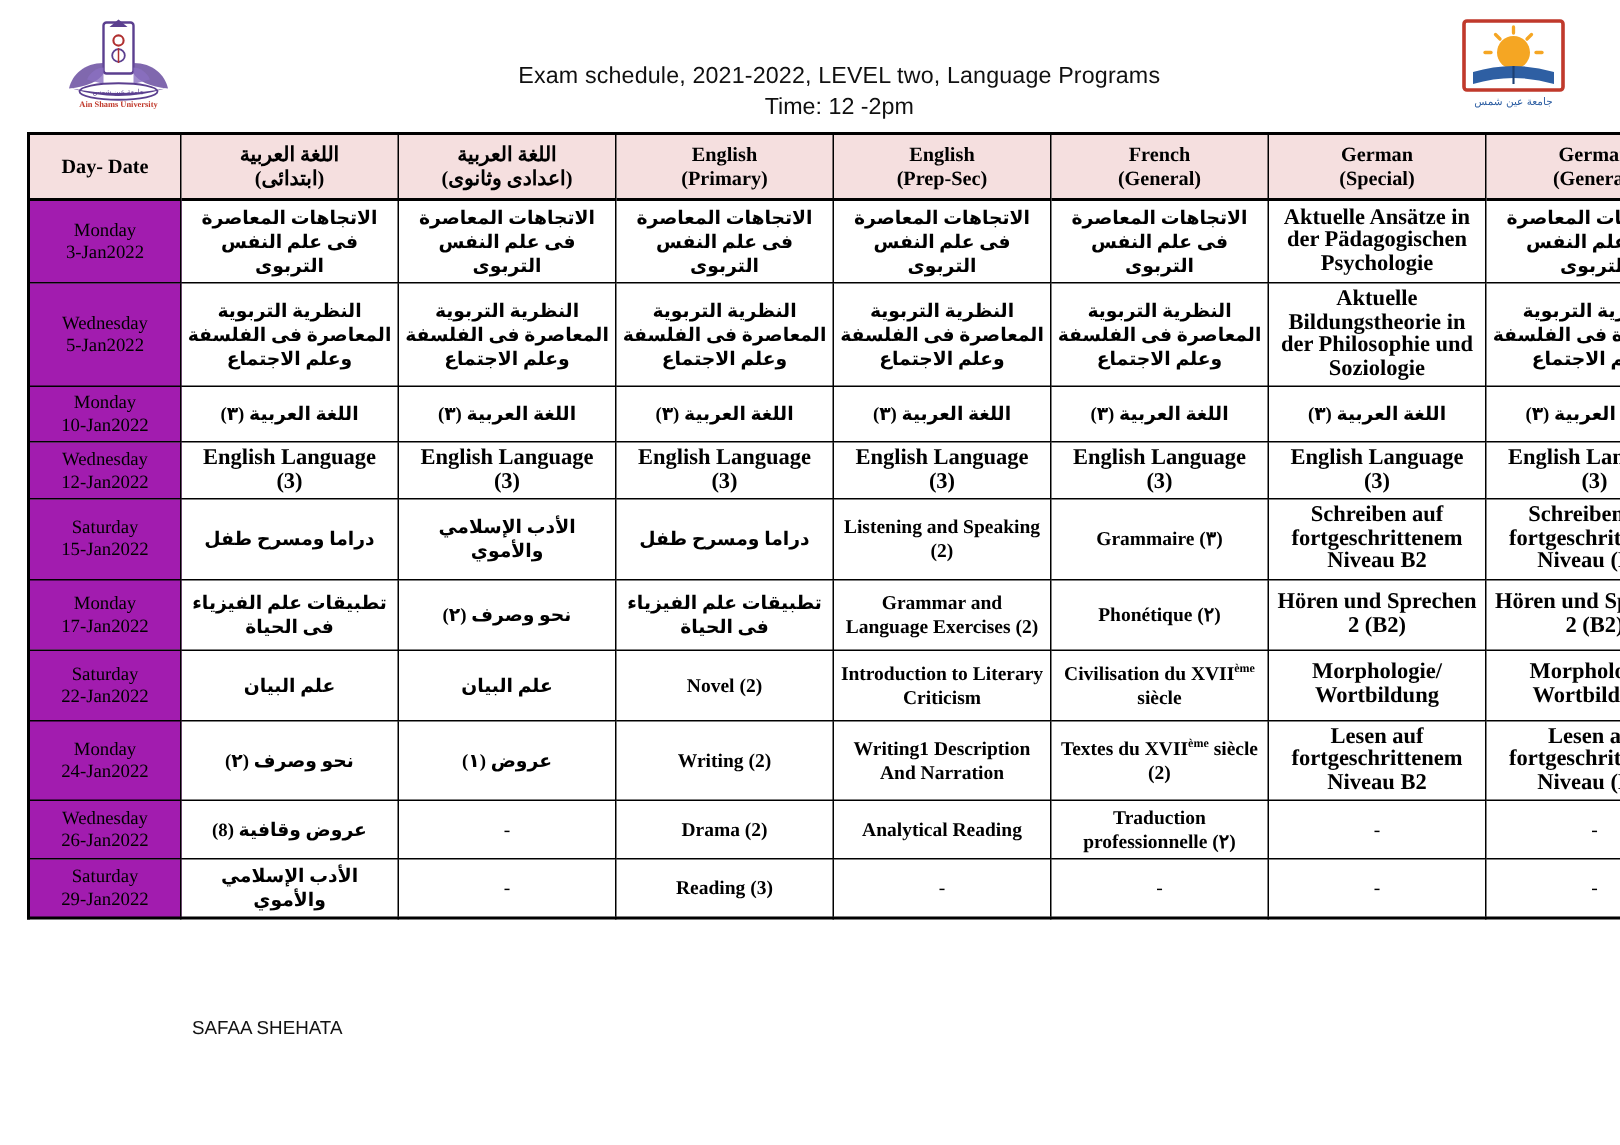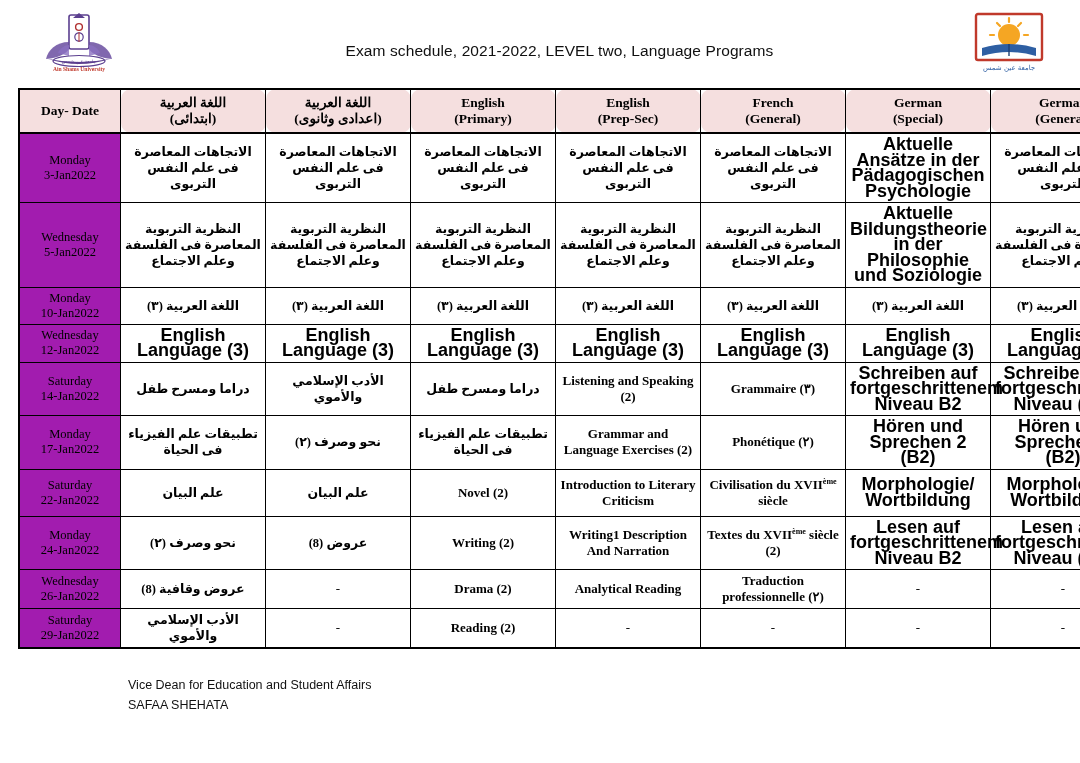--- a/index.html
+++ b/index.html
@@ -82,21 +82,20 @@
     font-size: 13.5px;
     line-height: 16px;
     height: 36px;
     border-bottom: 2px solid #000;
   }
   th.col-day {
     width: 92px;
   }
   th.col-subj {
     width: 136px;
-    border-radius: 10px;
   }
   td.daycell {
     background: #a21caf;
     font-family: "Liberation Serif", serif;
     font-size: 12.5px;
     line-height: 15px;
     font-weight: 400;
     width: 92px;
   }
   
@@ -109,23 +108,23 @@
     font-weight: bold;
     text-align: center;
   }
   .serif-b {
     font-family: "Liberation Serif", serif;
     font-weight: bold;
     font-size: 13px;
     line-height: 16px;
   }
   .sans-b {
-    font-family: Liberation Sans, sans-serif;
+    font-family: Liberation Serif, serif;
     font-weight: bold;
-    font-size: 18px;
+    font-size: 15px;
     line-height: 15.5px;
   }
   .dash {
     font-family: "Liberation Serif", serif;
     font-size: 13px;
   }
   .rowtall td { height: 46px; }
   .rowshort td { height: 30px; }
   .rowmid td { height: 40px; }
   sup.sup {
@@ -199,20 +198,21 @@
         <line x1="58" y1="25" x2="54" y2="25"></line>
       </g>
       <path d="M12 38 Q39 30 66 38 L66 46 Q39 38 12 46 Z" fill="#2e5fa3"></path>
       <path d="M39 34 L39 46" stroke="#1d3f72" stroke-width="1.4"></path>
       <text x="39" y="60" text-anchor="middle" font-family="'DejaVu Sans', sans-serif" font-size="7" fill="#2e5fa3">جامعة عين شمس</text>
     </svg>
   </div>
 
   <div class="header-titles">
     <div class="title-main">Exam schedule, 2021-2022, LEVEL two, Language Programs</div>
+    <div class="title-sub">Time: 12 -2pm</div>
   </div>
 </div>
 
 <div class="table-wrap">
   <table class="schedule">
     <thead>
       <tr id="hdr-row">
           <th class="col-day">
             <div>Day- Date</div>
           </th>
@@ -295,21 +295,21 @@
           <td class="sans-b">English Language (3)</td>
           <td class="sans-b">English Language (3)</td>
           <td class="sans-b">English Language (3)</td>
           <td class="sans-b">English Language (3)</td>
           <td class="sans-b">English Language (3)</td>
           <td class="sans-b">English Language (3)</td>
         </tr>
         <tr class="rowmid">
           <td class="daycell">
             <div>Saturday</div>
-            <div>14-Jan2022</div>
+            <div>15-Jan2022</div>
           </td>
           <td class="ar">دراما ومسرح طفل</td>
           <td class="ar">الأدب الإسلامي والأموي</td>
           <td class="ar">دراما ومسرح طفل</td>
           <td class="serif-b">Listening and Speaking (2)</td>
           <td class="serif-b">Grammaire (٣)</td>
           <td class="sans-b">Schreiben auf fortgeschrittenem Niveau B2</td>
           <td class="sans-b">Schreiben auf fortgeschrittenem Niveau (B2)</td>
         </tr>
         <tr class="rowmid">
@@ -337,21 +337,21 @@
           <td class="serif-b">Civilisation du XVII<sup class="sup">ème</sup> siècle</td>
           <td class="sans-b">Morphologie/ Wortbildung</td>
           <td class="sans-b">Morphologie/ Wortbildung</td>
         </tr>
         <tr class="rowmid">
           <td class="daycell">
             <div>Monday</div>
             <div>24-Jan2022</div>
           </td>
           <td class="ar">نحو وصرف  (٢)</td>
-          <td class="ar">عروض (8)</td>
+          <td class="ar">عروض (١)</td>
           <td class="serif-b">Writing (2)</td>
           <td class="serif-b">Writing1 Description And Narration</td>
           <td class="serif-b">Textes du XVII<sup class="sup">ème</sup> siècle  (2)</td>
           <td class="sans-b">Lesen auf fortgeschrittenem Niveau B2</td>
           <td class="sans-b">Lesen auf fortgeschrittenem Niveau (B2)</td>
         </tr>
         <tr class="rowshort">
           <td class="daycell">
             <div>Wednesday</div>
             <div>26-Jan2022</div>
@@ -364,28 +364,27 @@
           <td class="dash">-</td>
           <td class="dash">-</td>
         </tr>
         <tr class="rowshort">
           <td class="daycell">
             <div>Saturday</div>
             <div>29-Jan2022</div>
           </td>
           <td class="ar">الأدب الإسلامي والأموي</td>
           <td class="dash">-</td>
-          <td class="serif-b">Reading (2)</td>
+          <td class="serif-b">Reading (3)</td>
           <td class="dash">-</td>
           <td class="dash">-</td>
           <td class="dash">-</td>
           <td class="dash">-</td>
         </tr>
       </tbody>
   </table>
 </div>
 
 <div class="footer">
   <div class="sig-left">
-    <div>Vice Dean for Education and Student Affairs</div>
     <div>SAFAA SHEHATA</div>
   </div>
 </div>
 
 </body></html>

